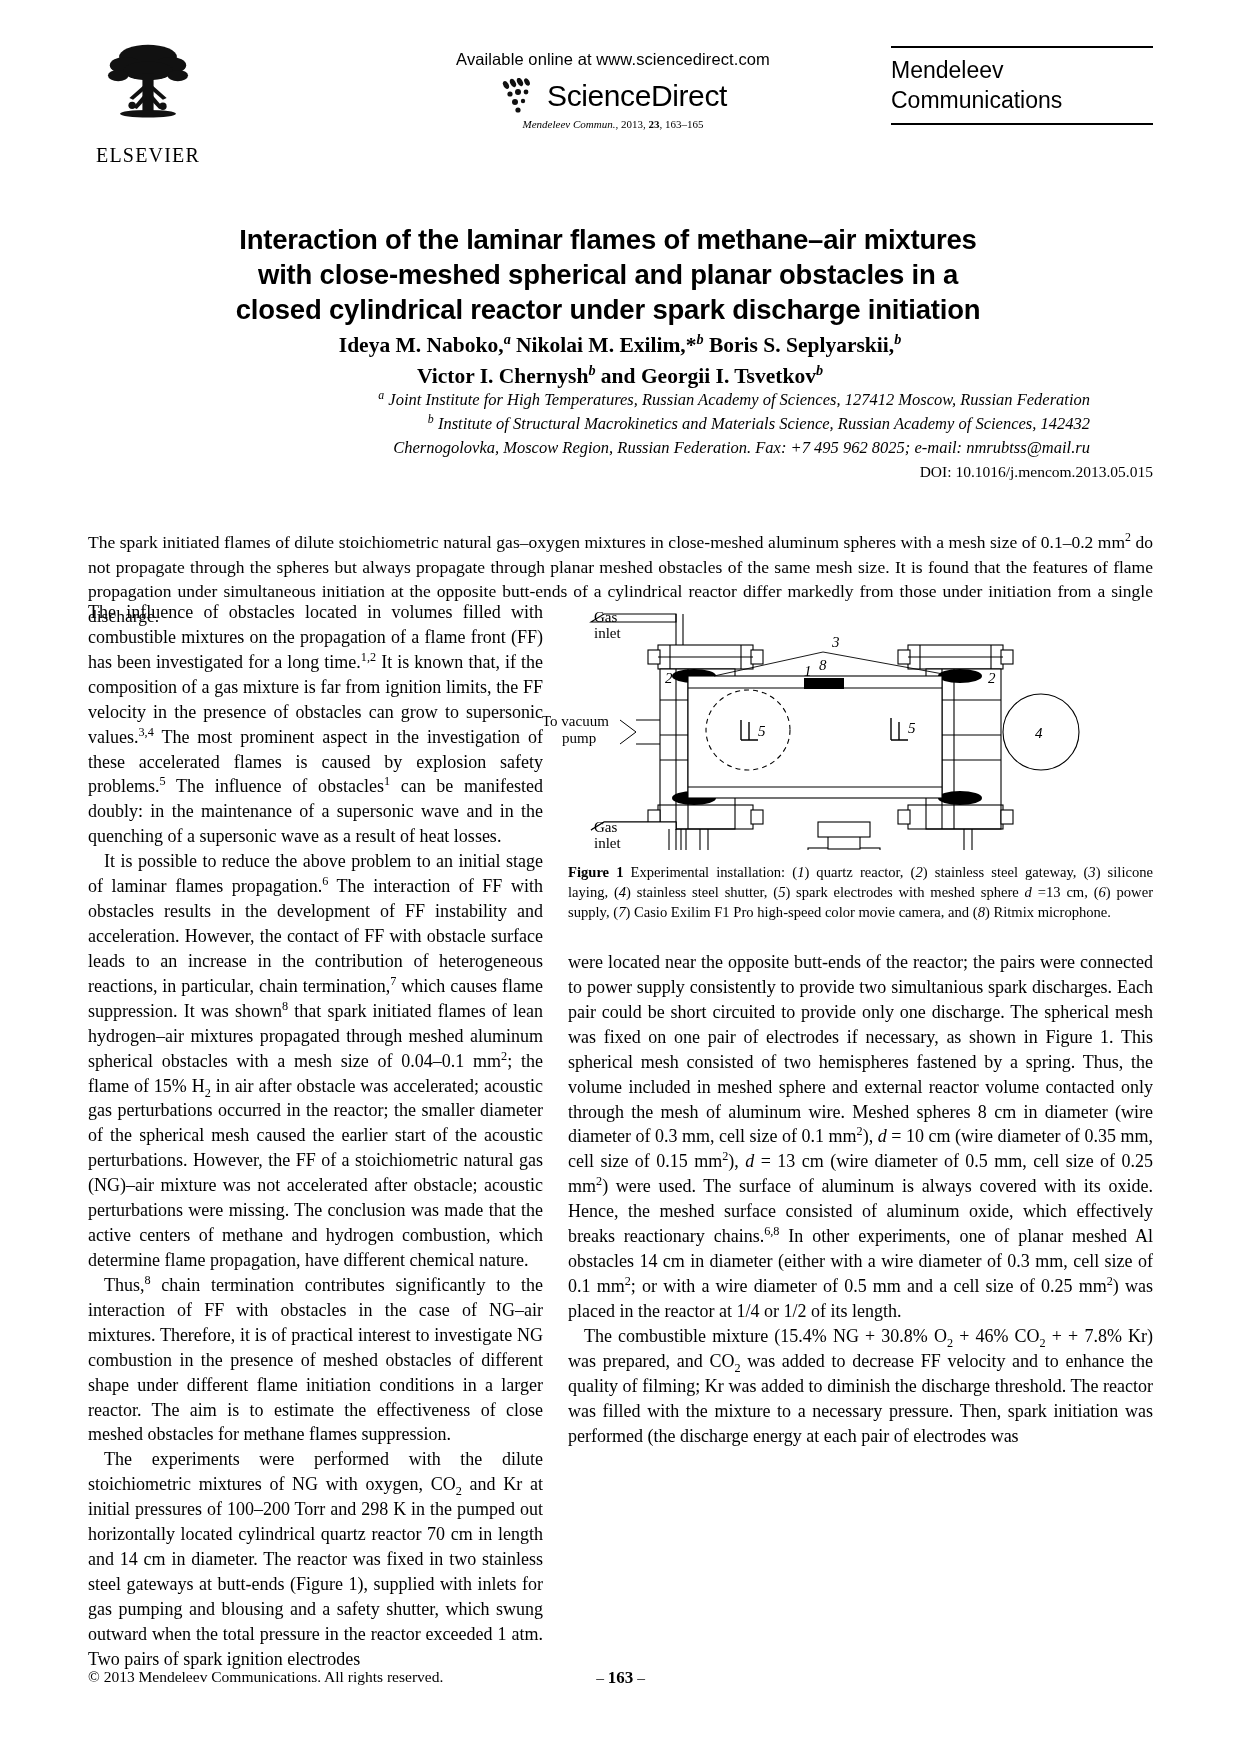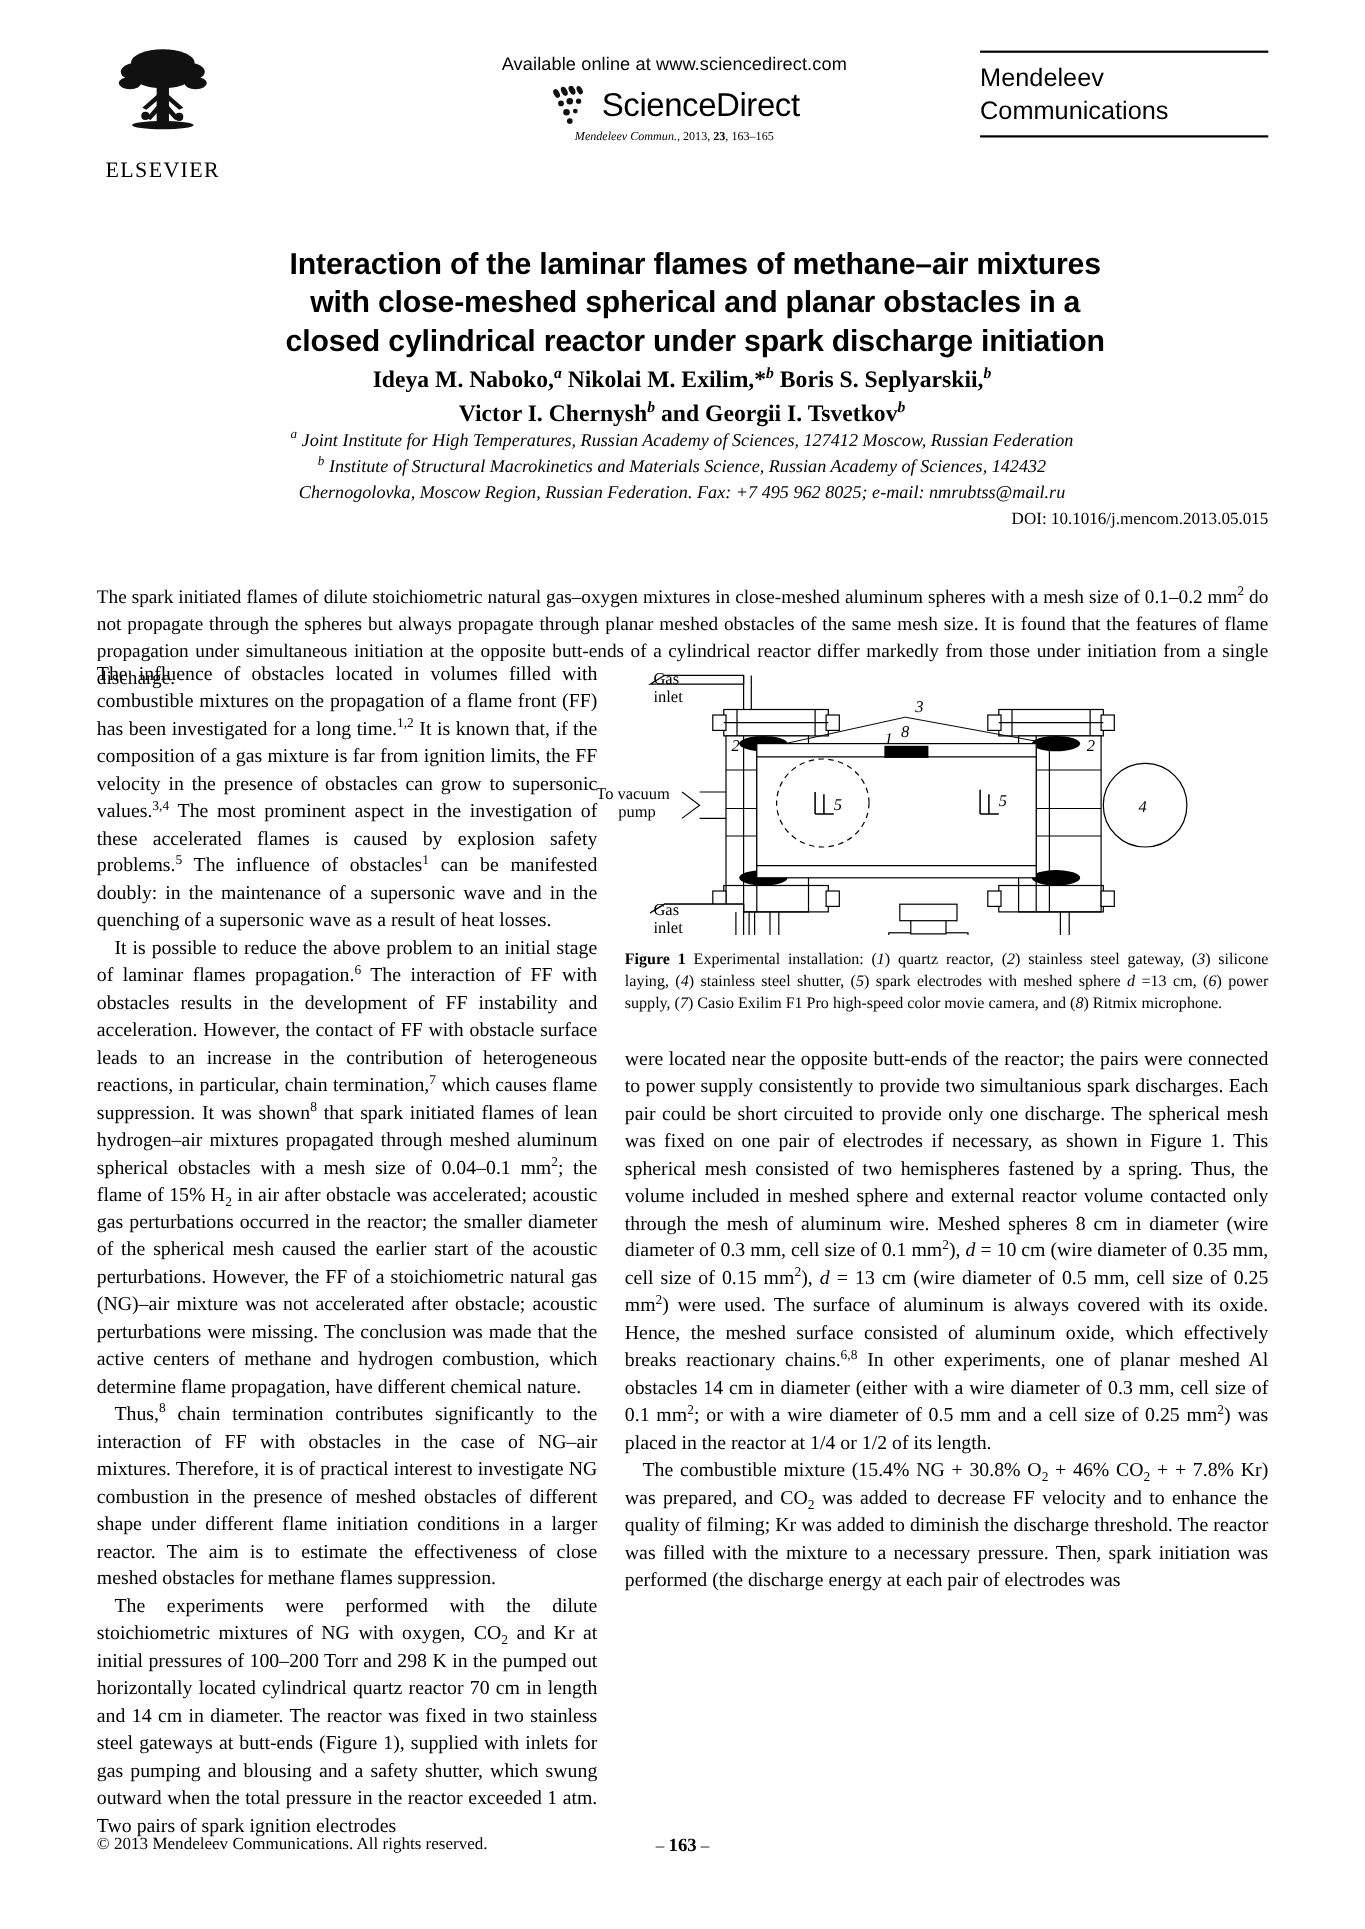--- a/index.html
+++ b/index.html
@@ -30,33 +30,33 @@
   .sd-cite b { font-style:normal; font-weight:bold; }
   .sd-cite .rn { font-style:normal; }
 
   .journal { position:absolute; right:0; top:4px; width:262px; text-align:left;
              font-family:"Liberation Sans", sans-serif; }
   .journal .rule { border-top:2px solid #000; }
   .journal .jt { font-size:23px; line-height:1.32; padding:7px 0 7px 0; }
 
   
   .title {
-    position:absolute; left:132px; top:222px; width:1000px;
+    position:absolute; left:108px; top:222px; width:1000px;
     font-family:"Liberation Sans", sans-serif;
     font-weight:bold; font-size:27.5px; line-height:1.28;
     text-align:center; letter-spacing:-0.2px;
   }
   .authors {
     position:absolute; left:150px; top:330px; width:940px;
     text-align:center; font-size:21.5px; font-weight:bold; line-height:1.42;
   }
   .authors sup { font-size:0.66em; font-style:italic; font-weight:bold; }
   .affil {
     position:absolute; left:150px; top:388px; width:940px;
-    text-align:center; font-style:italic; font-size:16.5px; line-height:1.45;
+    text-align:right; font-style:italic; font-size:16.5px; line-height:1.45;
   }
   .affil sup { font-size:0.72em; }
   .doi {
     position:absolute; right:88px; top:463px;
     font-size:15.5px;
   }
 
   
   .abstract {
     position:absolute; left:88px; top:494px; width:1065px;

